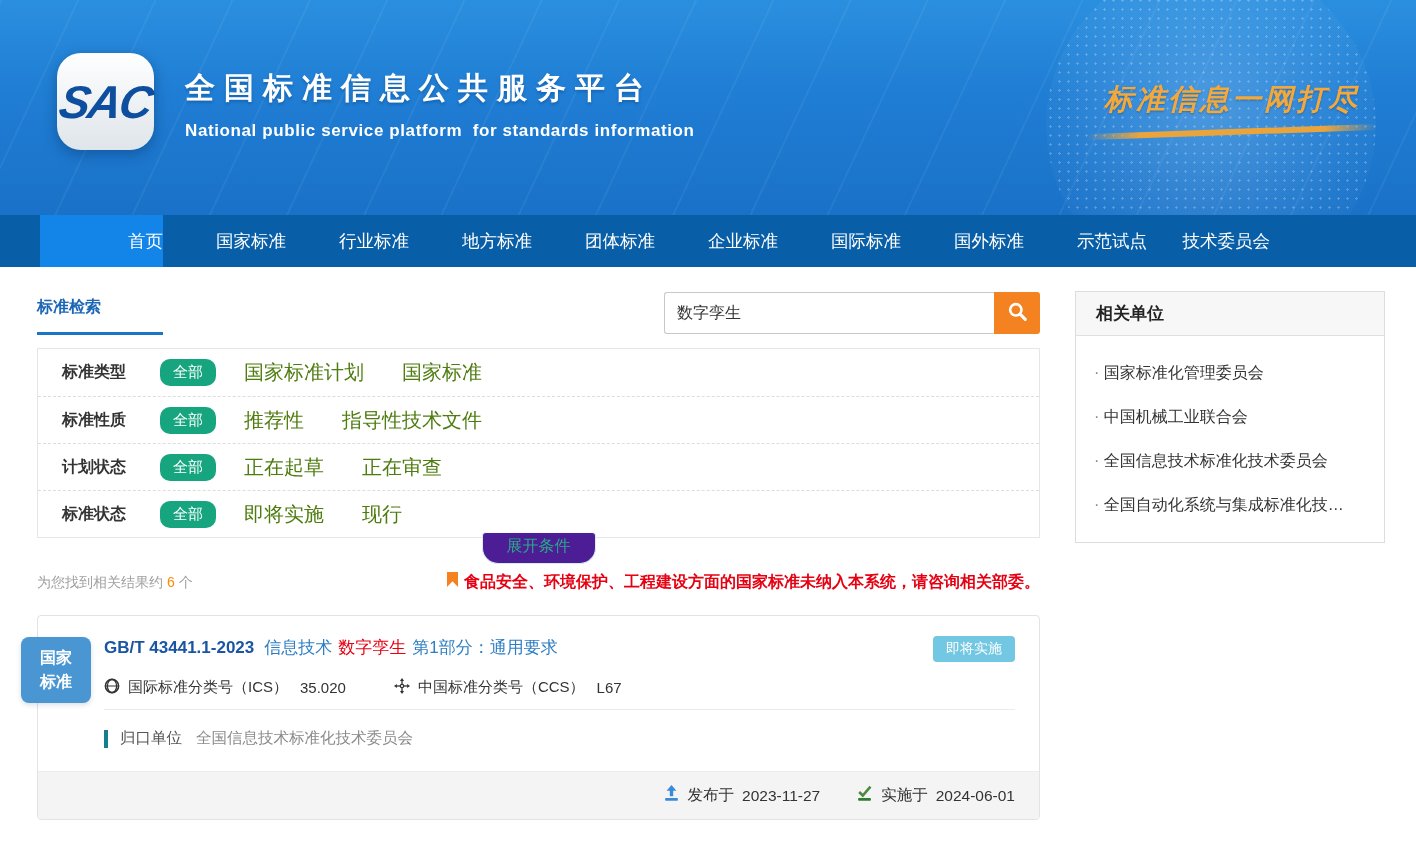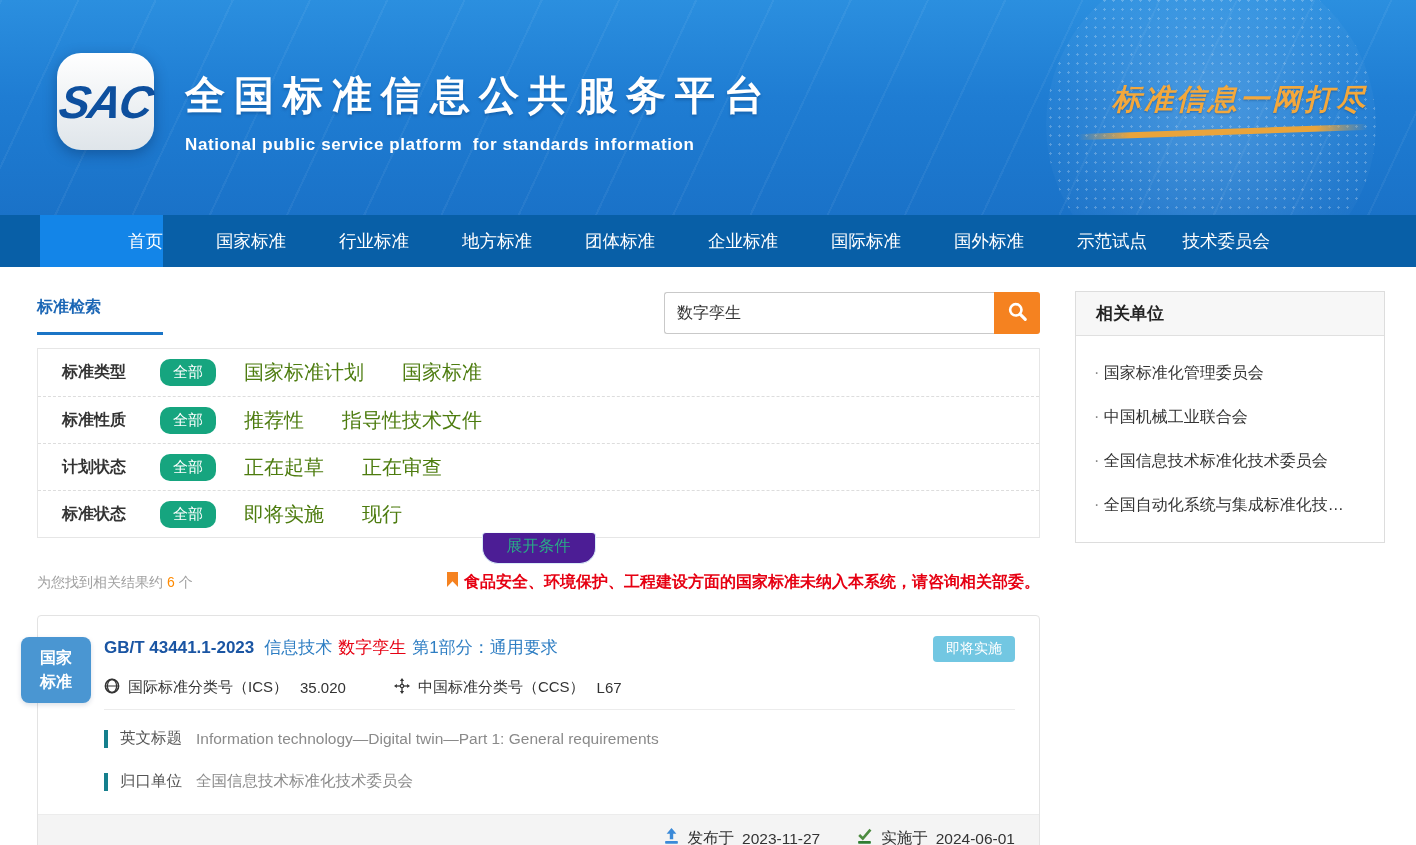--- a/index.html
+++ b/index.html
@@ -34,28 +34,28 @@
     border-radius:24px;
     box-shadow:0 4px 14px rgba(0,30,70,0.35);
     display:flex; align-items:center; justify-content:center;
   }
   .logo-box span {
     font-style:italic; font-weight:800; font-size:46px; color:#0d4f9e;
     transform:skewX(-10deg); letter-spacing:-2px;
   }
   .title-block { position:absolute; left:185px; top:68px; }
   .title-block h1 {
-    color:#fff; font-size:40px; font-weight:bold; letter-spacing:9px;
+    color:#fff; font-size:30px; font-weight:bold; letter-spacing:9px;
     text-shadow:0 2px 3px rgba(0,40,90,0.3); white-space:nowrap;
   }
   .title-block .subtitle {
     margin-top:12px; color:#fff; font-size:17px; font-weight:bold;
     letter-spacing:0.6px; white-space:pre;
   }
-  .slogan-wrap { position:absolute; right:48px; top:80px; width:290px; text-align:right; }
+  .slogan-wrap { position:absolute; right:39px; top:80px; width:290px; text-align:center; }
   .slogan-text {
     font-family:"DejaVu Serif","Liberation Serif",serif;
     font-style:italic; font-weight:bold; font-size:29px; color:#f3a83c;
     letter-spacing:3px; white-space:nowrap; text-shadow:0 1px 2px rgba(0,40,90,0.35);
   }
   .slogan-line {
     margin-top:9px; height:6px; border-radius:3px;
     background:linear-gradient(90deg, rgba(233,164,59,0) 0%, #e9a43b 18%, #e9a43b 82%, rgba(233,164,59,0) 100%);
     transform:rotate(-2deg);
   }
@@ -275,25 +275,20 @@
               <circle cx="8" cy="8" r="1.7" fill="#fff" stroke="#333" stroke-width="1.2"></circle>
             </svg>
           </span>
           <span>中国标准分类号（CCS）</span>
           <span class="val">L67</span>
         </div>
       </div>
       <div class="fields">
         <div class="field">
           <span class="field-bar"></span>
-          <span class="field-label">英文标题</span>
-          <span class="field-value">Information technology—Digital twin—Part 1: General requirements</span>
-        </div>
-        <div class="field">
-          <span class="field-bar"></span>
           <span class="field-label">归口单位</span>
           <span class="field-value">全国信息技术标准化技术委员会</span>
         </div>
       </div>
       <div class="card-footer">
         <div class="date-item">
           <span>
             <svg width="17" height="17" viewBox="0 0 16 16" fill="#3b8ad8">
               <path d="M8 0 L12.6 5.3 H9.6 V10.6 H6.4 V5.3 H3.4 Z"></path>
               <rect x="2" y="12.3" width="12" height="2.6" rx="0.7"></rect>

